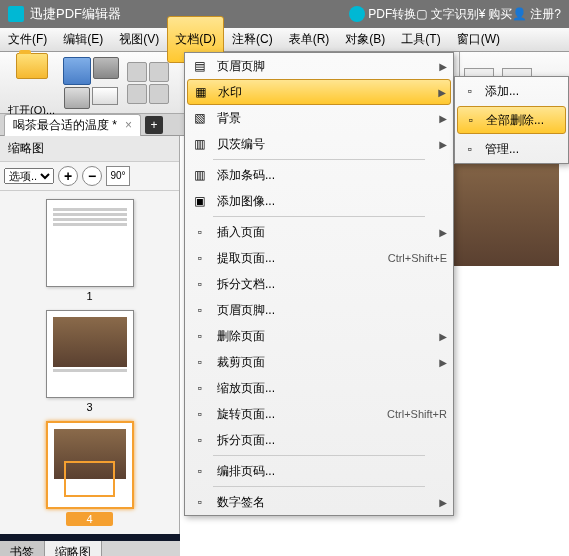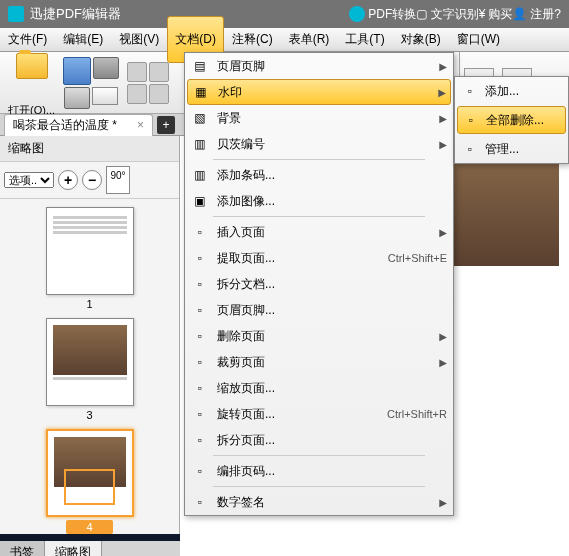--- a/index.html
+++ b/index.html
@@ -18,30 +18,30 @@
 .big-btn{width:42px;height:38px;display:flex;align-items:center;justify-content:center}
 .btn-label{font-size:11px;margin-top:18px}
 .folder-icon{width:32px;height:26px;background:linear-gradient(#ffe17a,#f5b830);border-radius:2px;border:1px solid #c89020;position:relative}
 .folder-icon:before{content:"";position:absolute;top:-4px;left:2px;width:12px;height:4px;background:#f5b830;border-radius:2px 2px 0 0}
 .disk-icon{width:28px;height:28px;background:linear-gradient(#7faee8,#4a7fc8);border:1px solid #2a5a9a;border-radius:2px}
 .print-icon{width:26px;height:22px;background:linear-gradient(#bbb,#888);border:1px solid #666;border-radius:2px}
 .mail-icon{width:26px;height:18px;background:linear-gradient(#fff,#ddd);border:1px solid #888}
 .tb-small{display:grid;grid-template-columns:1fr 1fr;gap:2px}
 .tb-small div{width:20px;height:20px;background:#d0d0d0;border:1px solid #999;border-radius:2px}
 .tabstrip{height:22px;background:#d4d4d4;display:flex;align-items:center;padding:0 4px;border-bottom:1px solid #999}
-.doc-tab{background:#fff;padding:2px 8px;border:1px solid #aaa;border-bottom:none;border-radius:3px 3px 0 0;display:flex;align-items:center;gap:20px}
+.doc-tab{background:#fff;padding:2px 8px;border:1px solid #aaa;border-bottom:none;border-radius:3px 3px 0 0;display:flex;align-items:center;gap:8px}
 .tab-close{color:#888;cursor:pointer}
 .tab-add{width:18px;height:18px;background:#333;color:#fff;display:flex;align-items:center;justify-content:center;margin-left:4px;border-radius:2px}
 .workspace{display:flex;height:420px}
 .sidebar{width:180px;background:#f4f4f4;border-right:1px solid #aaa;display:flex;flex-direction:column}
 .side-title{padding:4px 8px;background:#e8e8e8;border-bottom:1px solid #ccc}
 .side-tools{padding:4px;display:flex;align-items:center;gap:4px;border-bottom:1px solid #ccc}
 .side-tools select{font-size:11px;width:50px}
 .zoom-btn{width:20px;height:20px;border:1px solid #888;border-radius:50%;background:#fff;display:flex;align-items:center;justify-content:center;font-weight:bold;font-size:14px}
-.rotate-btn{width:24px;height:28px;border:1px solid #888;background:#fff;font-size:10px;text-align:center;line-height:18px}
+.rotate-btn{width:24px;height:20px;border:1px solid #888;background:#fff;font-size:10px;text-align:center;line-height:18px}
 .thumbs{flex:1;overflow:auto;padding:8px;display:flex;flex-direction:column;gap:8px;align-items:center}
 .thumb{display:flex;flex-direction:column;align-items:center;gap:3px}
 .thumb-page{width:88px;height:88px;background:#fff;border:1px solid #888;box-shadow:1px 1px 3px rgba(0,0,0,.2);padding:6px}
 .thumb-lines{width:100%;height:3px;background:#ccc;margin:2px 0}
 .thumb-img{width:100%;height:50px;background:linear-gradient(#8a6a4a,#5a4030)}
 .thumb.selected .thumb-page{border:2px solid #f5a030;box-shadow:0 0 4px #f5a030}
 .thumb-num{font-size:11px}
 .thumb.selected .thumb-num{background:#f5a030;color:#fff;padding:1px 20px;border-radius:2px}
 .content{flex:1;background:#fff;padding:10px;position:relative;overflow:hidden}
 .content-text{font-size:13px;line-height:1.7;color:#222}
@@ -89,22 +89,22 @@
   </div>
 </div>
 
 <div class="menubar">
   <span>文件(F)</span>
   <span>编辑(E)</span>
   <span>视图(V)</span>
   <span class="active">文档(D)</span>
   <span>注释(C)</span>
   <span>表单(R)</span>
+  <span>对象(B)</span>
   <span>工具(T)</span>
-  <span>对象(B)</span>
   <span>窗口(W)</span>
 </div>
 
 <div class="toolbar">
   <div class="tb-group">
     <div class="big-btn">
         <div class="folder-icon"></div>
       </div>
     <div class="btn-label">打开(O)...</div>
   </div>

